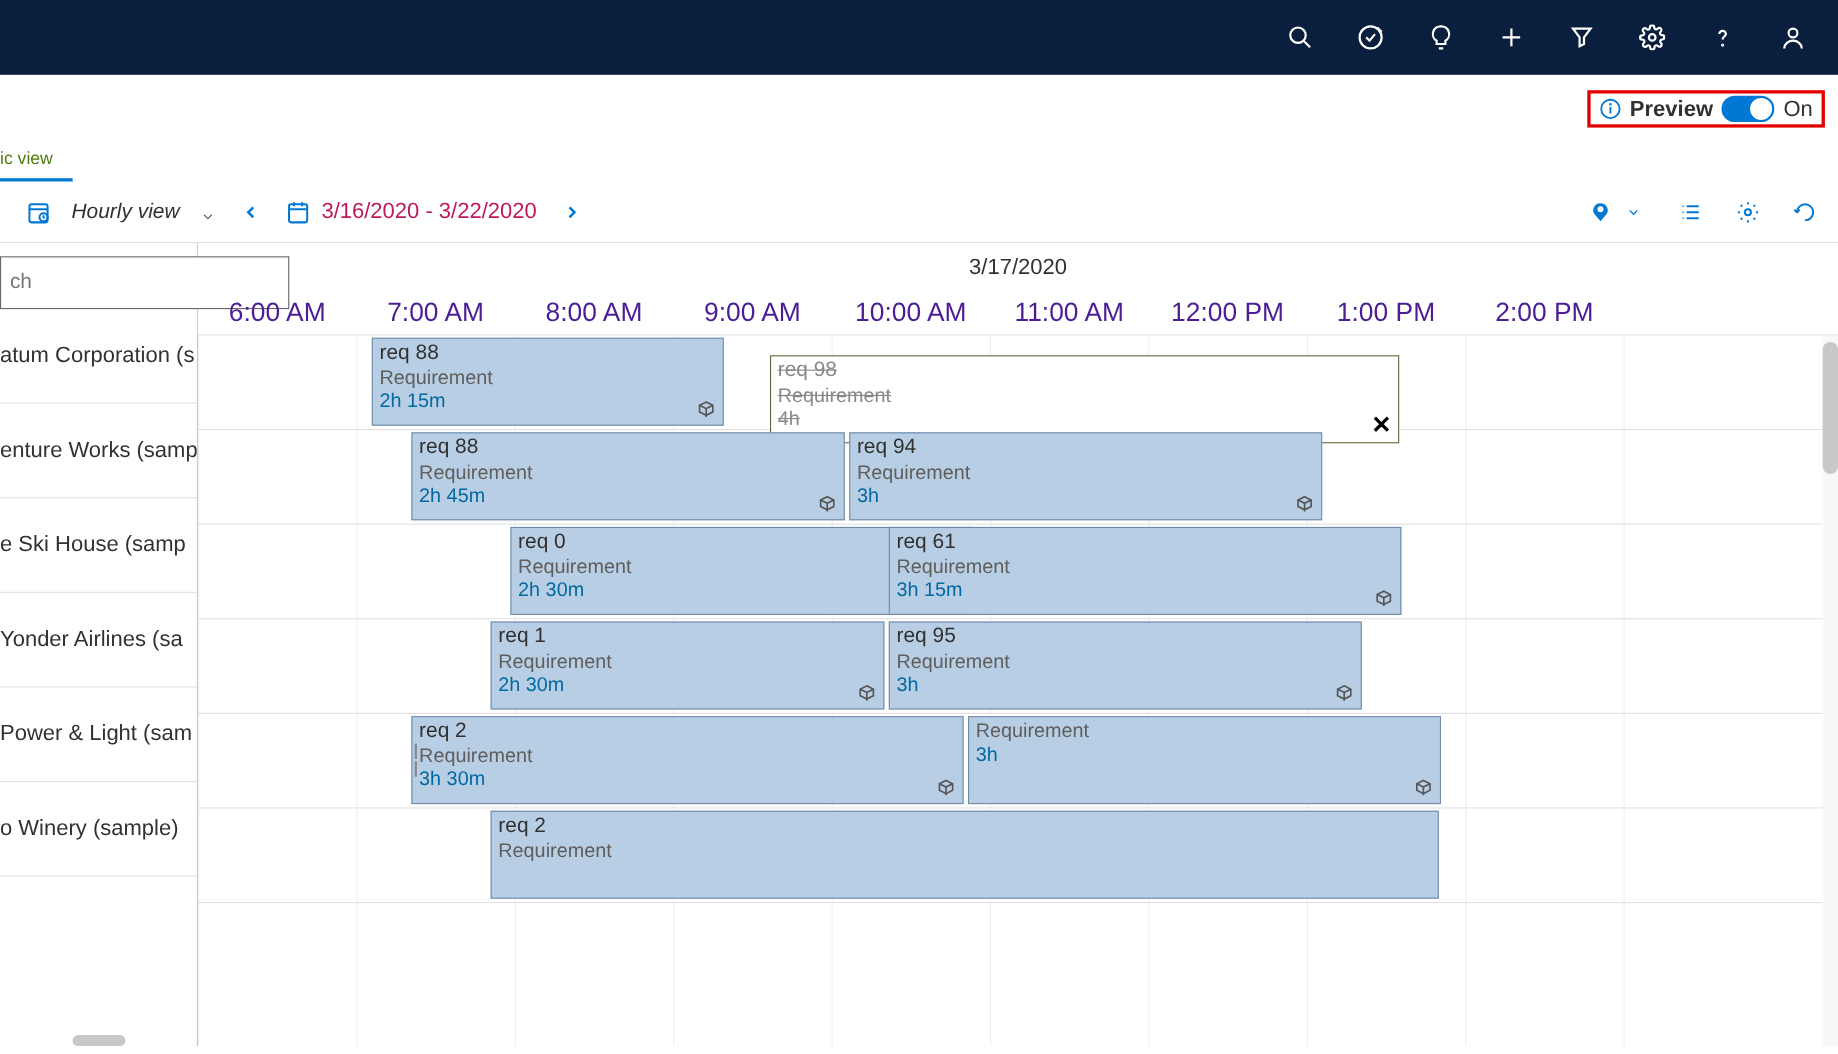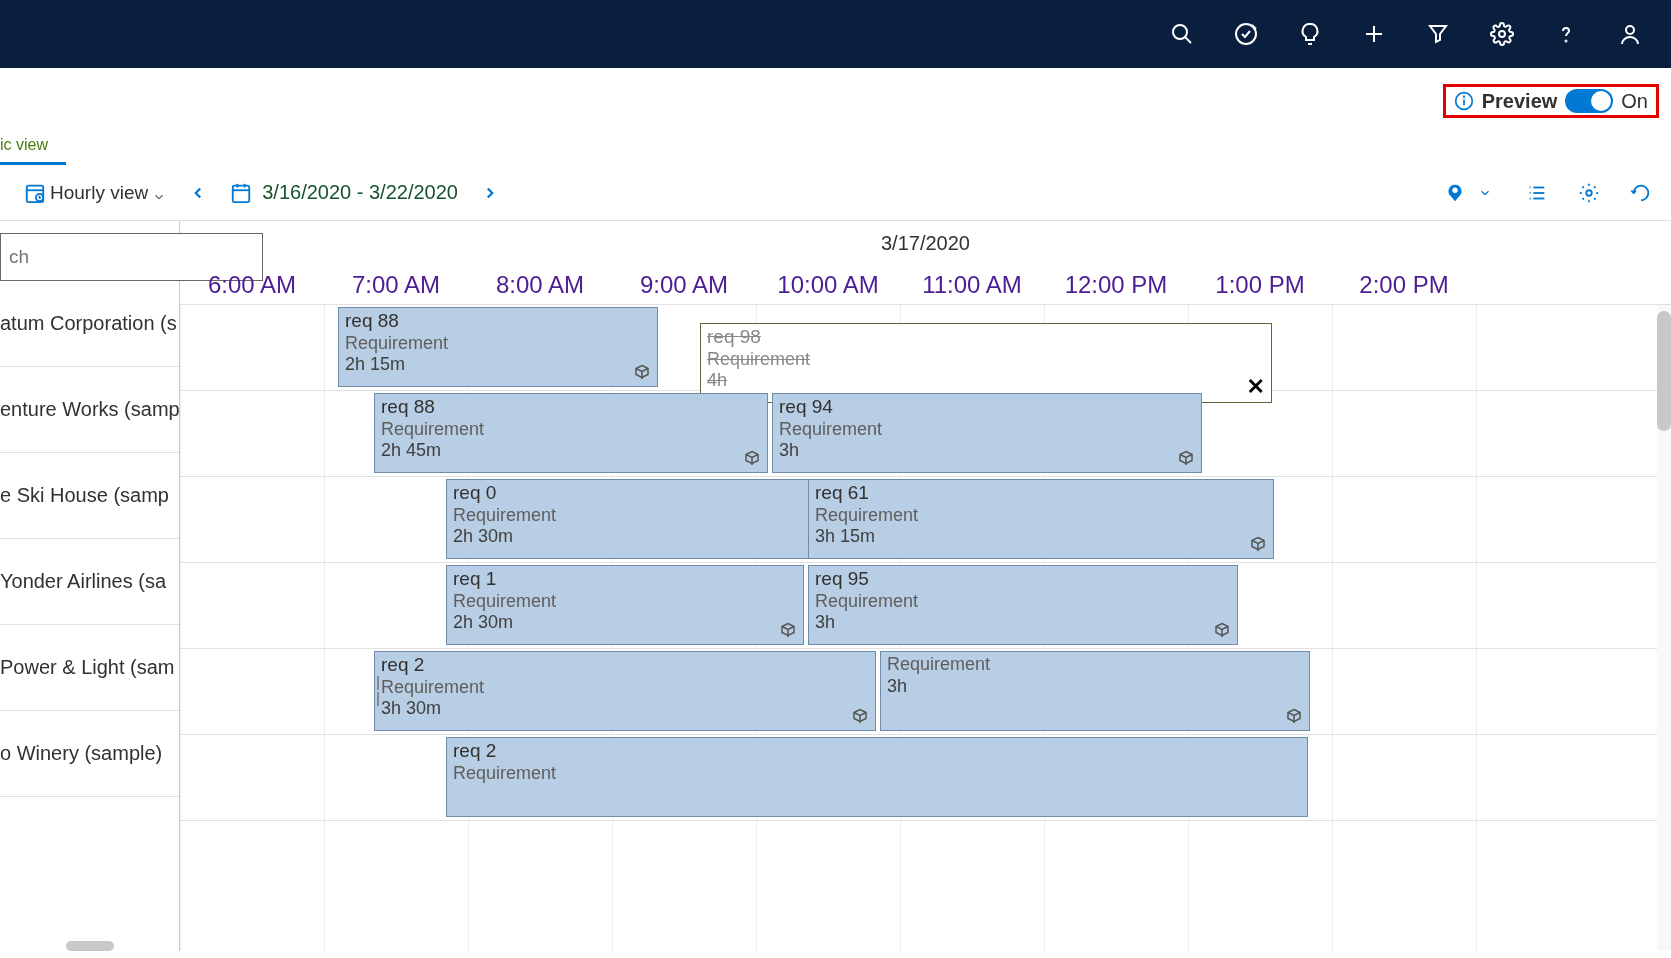--- a/index.html
+++ b/index.html
@@ -3,39 +3,39 @@
 <meta charset="utf-8">
 <style>
   * { box-sizing: border-box; margin: 0; padding: 0; font-family: "Segoe UI", -apple-system, BlinkMacSystemFont, sans-serif; }
   body { width: 1671px; height: 958px; overflow: hidden; background: #fff; color: #323130; }
 
   
   .app-bar { height: 68px; background: #0a1e3d; display: flex; align-items: center; justify-content: flex-end; padding: 0 28px; gap: 38px; }
   .app-bar .icon { color: #fff; width: 26px; height: 26px; display: flex; align-items: center; justify-content: center; cursor: pointer; }
 
   
-  .preview-row { height: 48px; display: flex; align-items: flex-start; justify-content: flex-end; padding: 16px 12px; }
+  .preview-row { height: 48px; display: flex; align-items: flex-end; justify-content: flex-end; padding: 0 12px; }
   .preview-box { display: flex; align-items: center; gap: 8px; border: 3px solid #e40000; padding: 2px 8px 2px 8px; }
   .preview-box .info-icon { color: #0078d4; width: 20px; height: 20px; }
   .preview-box .label { font-size: 20px; font-weight: 600; color: #323130; }
   .toggle { width: 48px; height: 24px; background: #0078d4; border-radius: 12px; position: relative; cursor: pointer; }
   .toggle .knob { position: absolute; top: 2px; right: 2px; width: 20px; height: 20px; background: #fff; border-radius: 50%; }
   .preview-box .state { font-size: 20px; color: #323130; }
 
   
   .view-title-row { padding: 20px 0 0 0; }
   .view-title { font-size: 16px; font-weight: 400; color: #4d7c0f; padding: 0 0 8px 0; }
   .view-title-underline { width: 66px; height: 3px; background: #0078d4; }
 
   
   .toolbar-row { height: 56px; border-bottom: 1px solid #ddd; display: flex; align-items: center; padding: 0 18px 0 24px; gap: 18px; }
   .toolbar-left { display: flex; align-items: center; gap: 18px; color: #0078d4; flex: 1; }
   .toolbar-right { display: flex; align-items: center; gap: 28px; color: #0078d4; }
-  .toolbar-row .viewpicker { display:flex; align-items:flex-end; gap:4px; color:#323130; font-size:19px; cursor:pointer; }
-  .toolbar-row .date-range { display:flex; align-items:center; gap:10px; color:#14532d; font-size:20px; }
+  .toolbar-row .viewpicker { display:flex; align-items:flex-end; gap:19px; color:#323130; font-size:19px; cursor:pointer;font-style:italic; }
+  .toolbar-row .date-range { display:flex; align-items:center; gap:10px; color:#be185d; font-size:20px; }
   .chevron-btn { width:28px; height:28px; display:flex; align-items:center; justify-content:center; color:#0078d4; cursor:pointer; }
   .cal-icon { color:#0078d4; }
   .toolbar-icon { width:24px; height:24px; display:flex; align-items:center; justify-content:center; cursor:pointer; }
   .toolbar-right .group { display:flex; align-items:center; gap:6px; }
 
   
   .board-wrap { display:flex; height: calc(100% - 68px - 48px - 56px - 56px); position:relative; }
   
   .res-col { width: 180px; flex-shrink:0; border-right:1px solid #ccc; position:relative; }
   .search-box { margin: 12px 4px 0 0; height:48px; border:1px solid #666; display:flex; align-items:center; padding:0 8px; color:#666; font-size:19px; }
@@ -50,21 +50,21 @@
 
   .grid { position:absolute; top:84px; left:0; right:0; bottom:0; }
   .grid-col-line { position:absolute; top:0; bottom:0; width:1px; background:#eee; }
 
   .lane { position:absolute; left:0; right:0; height:86px; border-bottom:1px solid #e1e1e1; }
 
   .block { position:absolute; background:#b7cee5; border:1px solid #6e8caa; height:80px; top:2px; padding:2px 6px; cursor:pointer; }
   .block.cancelled { background:#fff; border:1px solid #5a6b3a;margin-top:16px; }
   .block .title { font-size:19px; font-weight:400; color:#323130; line-height:1.2; }
   .block .subtitle { font-size:18px; color:#605e5c; line-height:1.2; }
-  .block .dur { font-size:18px; color:#404040; line-height:1.2; }
+  .block .dur { font-size:18px; color:#0369a1; line-height:1.2; }
   .block.cancelled .title,
   .block.cancelled .subtitle,
   .block.cancelled .dur { text-decoration: line-through; color:#888; }
   .block .badge { position:absolute; right:4px; bottom:2px; width:20px; height:20px; }
   .block .close-x { position:absolute; right:6px; bottom:2px; font-size:22px; font-weight:700; color:#000; }
   .block .grip { position:absolute; left:2px; top:50%; transform:translateY(-50%); display:flex; flex-direction:column; gap:2px; }
   .block .grip span { width:2px; height:14px; background:#888; display:inline-block; }
 
   
   .vscroll-stub { position:absolute; right:0; top:84px; width:14px; bottom:0; background:#f8f8f8; }
@@ -306,21 +306,21 @@
             <div class="dur">3h</div>
             <div class="badge">
               <svg width="18" height="18" viewBox="0 0 24 24" fill="none" stroke="#555" stroke-width="2">
                 <path d="M12 2l8 4v8l-8 4-8-4V6z"></path>
                 <path d="M4 6l8 4 8-4M12 10v10"></path>
               </svg>
             </div>
           </div>
         </div>
       <div class="lane" id="lane-2" style="top:172px">
-          <div class="block" style="left: 266px; width: 420px;">
+          <div class="block" style="left: 284px; width: 420px;">
             <div class="title">req 0</div>
             <div class="subtitle">Requirement</div>
             <div class="dur">2h 30m</div>
             <div class="badge">
               <svg width="18" height="18" viewBox="0 0 24 24" fill="none" stroke="#555" stroke-width="2">
                 <path d="M12 2l8 4v8l-8 4-8-4V6z"></path>
                 <path d="M4 6l8 4 8-4M12 10v10"></path>
               </svg>
             </div>
           </div>

